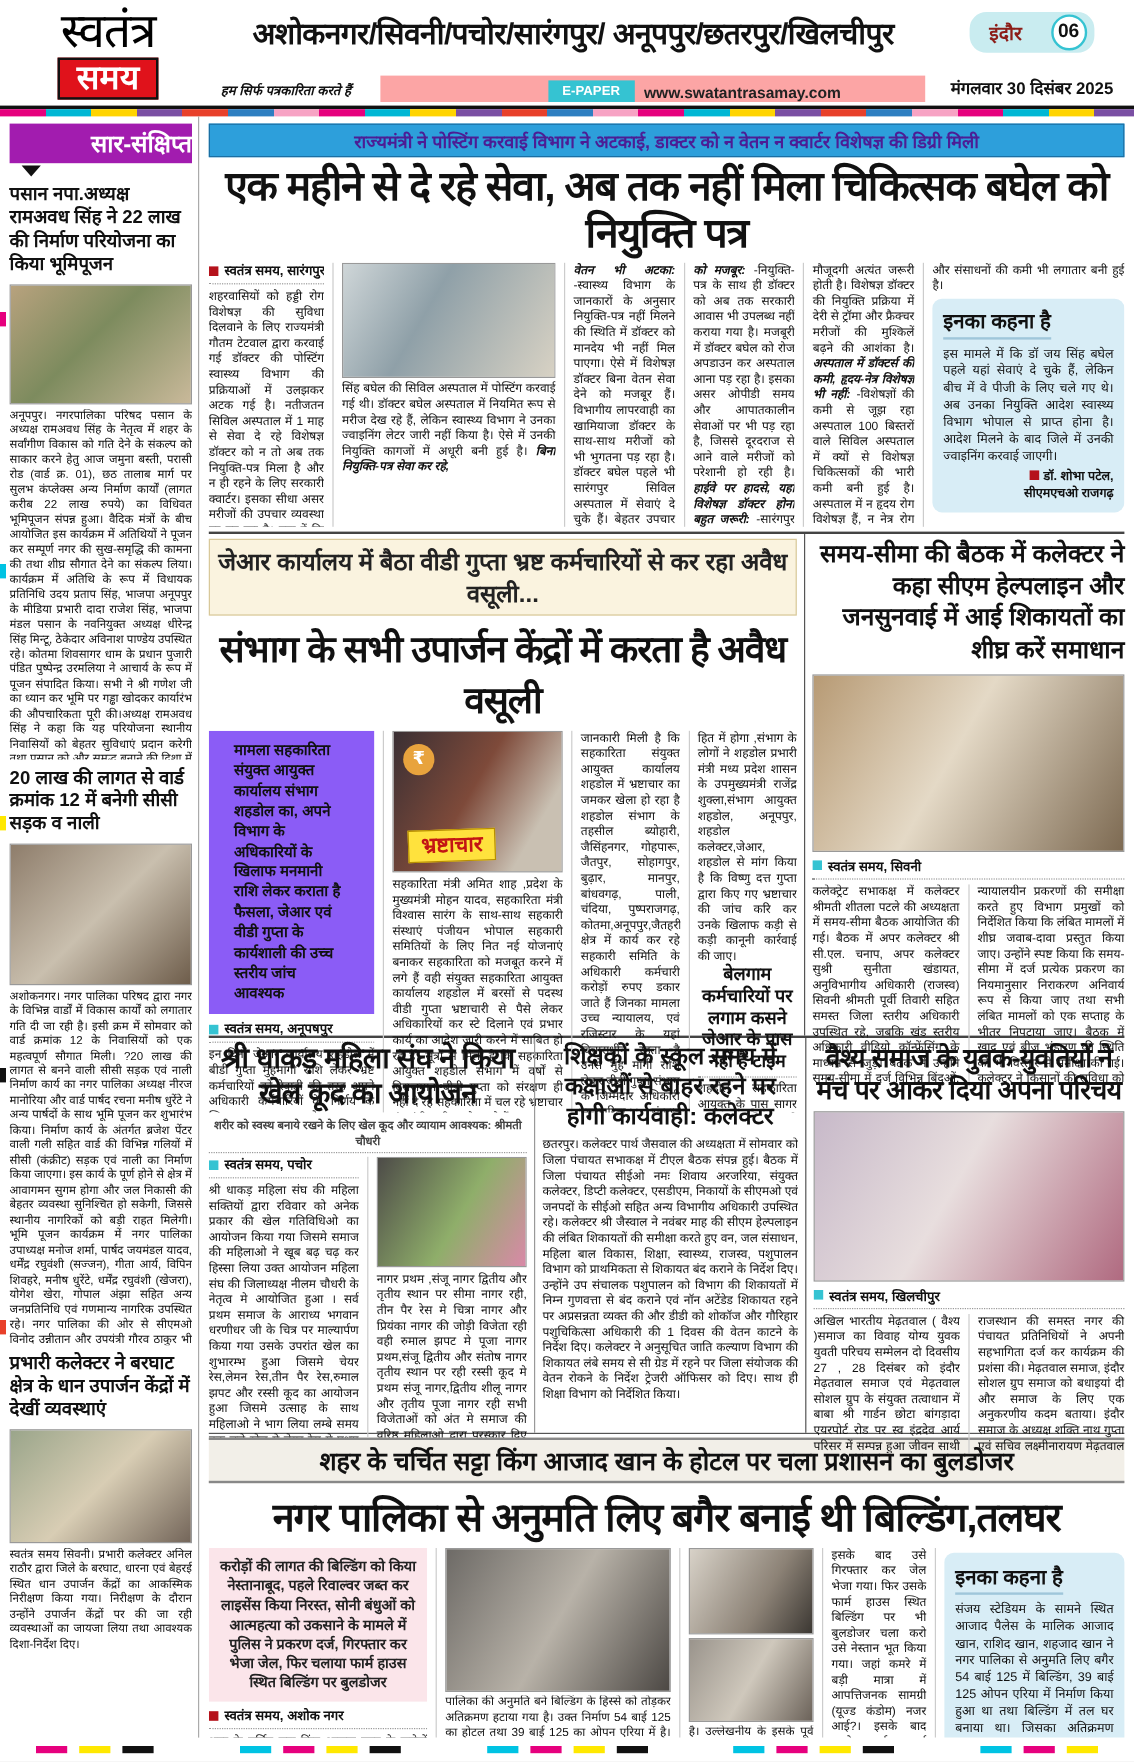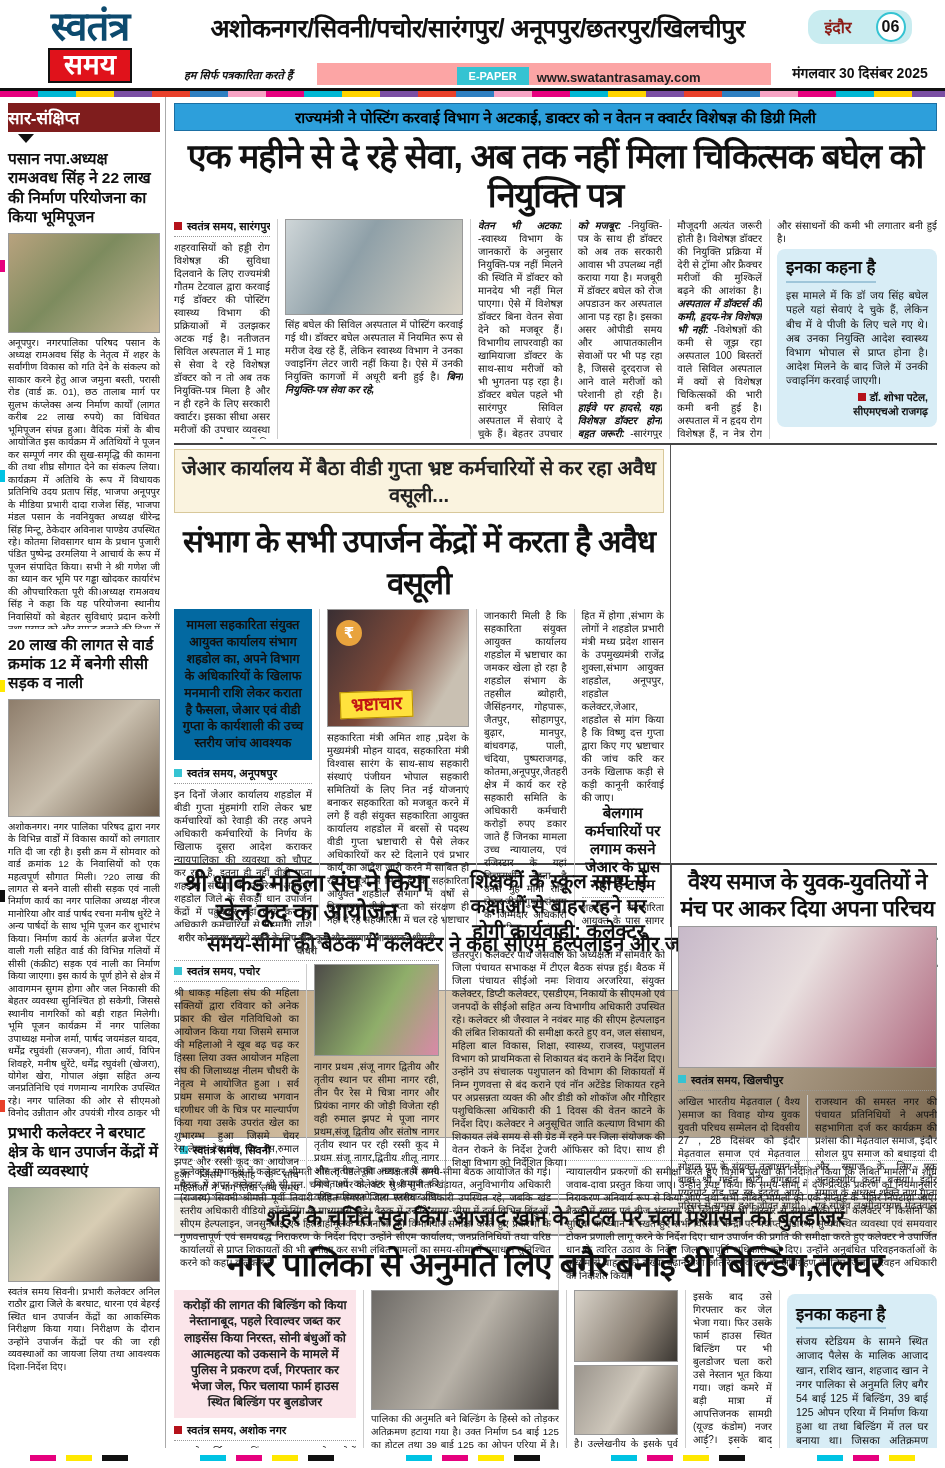--- a/index.html
+++ b/index.html
@@ -2,21 +2,21 @@
 <html><head>
 <meta charset="utf-8">
 <style>
   * { margin:0; padding:0; box-sizing:border-box; }
   body { background:#d9d9d9; font-family:"Liberation Sans","DejaVu Sans",sans-serif; }
   .page { position:relative; width:945px; height:1468px; margin:0 auto; background:#ffffff; color:#111; overflow:hidden; }
 
   
   .masthead { display:flex; align-items:stretch; height:88px; padding:6px 10px 2px 10px; gap:14px; }
   .logo { width:160px; text-align:center; }
-  .logo-top { font-size:40px; font-weight:bold; letter-spacing:-1px; line-height:1.0; color:#0c4a6e; }
+  .logo-top { font-size:40px; font-weight:normal; letter-spacing:-1px; line-height:1.0; color:#000000; }
   .logo-bottom { display:inline-block; margin-top:2px; background:#e0121b; color:#fff; font-weight:bold; font-size:28px; line-height:1.1; padding:0 14px; border:2px solid #111; }
   .mast-center { flex:1; display:flex; flex-direction:column; justify-content:space-between; }
   .cities { font-size:25px; font-weight:bold; text-align:center; letter-spacing:-0.5px; padding-top:4px; }
   .mast-sub { display:flex; align-items:center; gap:24px; height:24px; }
   .tagline { font-size:11px; font-style:italic; font-weight:bold; white-space:nowrap; }
   .url-bar { flex:1; background:#fca5a5; display:flex; align-items:flex-end; height:22px; }
   .epaper { background:#35c3d2; color:#fff; font-weight:bold; font-size:11px; padding:3px 12px; margin-left:140px; }
   .url { font-weight:bold; font-size:13px; color:#222; padding-left:8px; }
   .mast-right { width:150px; display:flex; flex-direction:column; align-items:center; justify-content:space-between; padding:4px 0; }
   .edition-pill { background:#c9ecf0; border-radius:14px; display:flex; align-items:center; gap:24px; padding:2px 6px 2px 16px; }
@@ -25,60 +25,60 @@
   .issue-date { font-weight:bold; font-size:14px; }
   .black-rule { height:3px; background:#111; }
   .color-strip { height:6px; background:repeating-linear-gradient(90deg,#e6007e 0 38px,#00b7d4 38px 76px,#ffd400 76px 114px,#7a4fa3 114px 152px,#e8402a 152px 190px,#2e7fc1 190px 228px,#f7a3c4 228px 266px); }
 
   
   .content { display:flex; height:1351px; }
   .sidebar { width:166px; padding:6px 5px 0 8px; border-right:1px solid #aaa; overflow:hidden; }
   .main { flex:1; padding:6px 8px 0 8px; overflow:hidden; }
 
   
-  .sb-header { background:#7f1d1d; color:#fff; font-weight:bold; font-size:17px; text-align:left; padding:3px 0; }
+  .sb-header { background:#a21caf; color:#fff; font-weight:bold; font-size:20px; text-align:right; padding:3px 0; }
   .sb-tri { width:0; height:0; border-left:8px solid transparent; border-right:8px solid transparent; border-top:9px solid #111; margin:2px 0 4px 10px; }
   .sb-title { font-weight:bold; font-size:15.5px; line-height:1.25; margin:6px 0 6px 0; }
   .photo { width:100%; border:1px solid #999; }
   .ph-1 { height:100px; background:linear-gradient(135deg,#b8a27e 0%,#7d8b5e 45%,#c9b99a 100%); }
   .ph-2 { height:118px; background:linear-gradient(135deg,#8e7d6b 0%,#c9bfae 50%,#6e5d4b 100%); }
   .ph-3 { height:95px; background:linear-gradient(135deg,#9aa58a 0%,#d8cdb4 50%,#74665a 100%); }
   .sb-body { font-size:9.6px; line-height:1.3; text-align:justify; margin-top:4px; overflow:hidden; }
   .sb-b1 { height:292px; } .sb-b2 { height:296px; } .sb-b3 { height:132px; }
 
   
-  .kicker { background:#2d9fdb; border:1px solid #1b6fa3; color:#000000; font-weight:bold; font-size:15px; text-align:center; padding:3px 0; }
+  .kicker { background:#2d9fdb; border:1px solid #1b6fa3; color:#4c1d95; font-weight:bold; font-size:15px; text-align:center; padding:3px 0; }
   .lead-headline { font-size:34px; font-weight:bold; text-align:center; letter-spacing:-1px; line-height:1.15; padding:6px 0 4px 0; }
   .lead-row { display:flex; gap:7px; height:226px; border-bottom:2px solid #444; padding-bottom:4px; }
   .lead-row > div + div { border-left:1px solid #ccc; padding-left:7px; }
   .tcol { text-align:justify; font-size:10px; line-height:1.3; overflow:hidden; }
   .lead-c1 { flex:0 0 96px; }
   .lead-photo-col { flex:0 0 186px; }
   .ph-lead { height:96px; background:linear-gradient(120deg,#cfd6d8 0%,#8fa0a8 40%,#d8d2c4 100%); margin-bottom:3px; }
   .lead-c { flex:1 1 0; }
   .lead-c6 { flex:0 0 168px; }
   .byline { display:flex; align-items:center; gap:5px; font-weight:bold; font-size:11px; border-bottom:1px dotted #999; padding-bottom:3px; margin-bottom:4px; white-space:nowrap; overflow:hidden; }
   .mark { width:8px; height:8px; flex:0 0 8px; }
   .mk-red { background:#b5121b; } .mk-teal { background:#35c3d2; }
   .ihead { font-weight:bold; font-style:italic; }
   .quote-box { background:#d8edf6; border-radius:8px; padding:8px 9px; margin-top:4px; }
   .qb-title { font-size:17px; font-weight:bold; border-bottom:2px solid #9fc6da; display:inline-block; padding-bottom:2px; margin-bottom:5px; }
   .qb-body { font-size:10.5px; line-height:1.35; text-align:justify; }
   .qb-attr { font-size:10.5px; font-weight:bold; text-align:right; margin-top:4px; }
   .sq { display:inline-block; width:8px; height:8px; background:#b5121b; margin-right:4px; }
 
   
-  .mid-band { display:flex; height:420px; border-bottom:2px solid #444;flex-direction:column; }
+  .mid-band { display:flex; height:420px; border-bottom:2px solid #444; }
   .jr { width:497px; padding-right:6px; border-right:1.5px solid #555; }
   .jr-banner { background:#faf3df; border:1px solid #d8c89a; font-size:20px; font-weight:bold; text-align:center; color:#222; padding:4px 0; margin:4px 0; }
   .jr-headline { font-size:31px; font-weight:bold; text-align:center; letter-spacing:-1px; padding:2px 0 6px 0; }
   .jr-row { display:flex; gap:7px; height:318px; }
   .jr-row > div + div { border-left:1px solid #ccc; padding-left:7px; }
   .jr-c1 { flex:0 0 138px; }
-  .hl-box { background:#0369a1; font-size:12.5px; font-weight:bold; text-align:center; line-height:1.35; padding:8px 6px; margin-bottom:6px; }
+  .hl-box { background:#8b5cf6; font-size:12.5px; font-weight:bold; text-align:left; line-height:1.35; padding:8px 21px; margin-bottom:6px; }
   .jr-photo-col { flex:0 0 150px; }
   .ph-jr { position:relative; height:118px; background:linear-gradient(120deg,#3a2f33 0%,#7e4a3a 45%,#c9c0b2 80%); margin-bottom:4px; }
   .jr-label { position:absolute; left:12px; bottom:8px; background:#ffe23d; color:#c31414; font-weight:bold; font-size:18px; padding:1px 10px; border:1px solid #b88f00; transform:rotate(-2deg); }
   .rupee-bag { position:absolute; left:8px; top:10px; width:26px; height:26px; border-radius:50%; background:#e8a33d; color:#fff; font-weight:bold; display:flex; align-items:center; justify-content:center; font-size:15px; }
   .jr-c { flex:1 1 0; }
   .mid-subhead { font-size:15px; font-weight:bold; text-align:center; line-height:1.2; border-bottom:1px dotted #999; padding-bottom:3px; margin-bottom:3px; }
 
   .tl { flex:1; padding-left:6px; }
   .tl-headline { font-size:20.5px; font-weight:bold; text-align:right; line-height:1.3; padding:4px 0 6px 0; }
   .ph-tl { height:148px; background:linear-gradient(120deg,#b79a74 0%,#e4d9c6 45%,#7d6a52 100%); margin-bottom:4px; }

